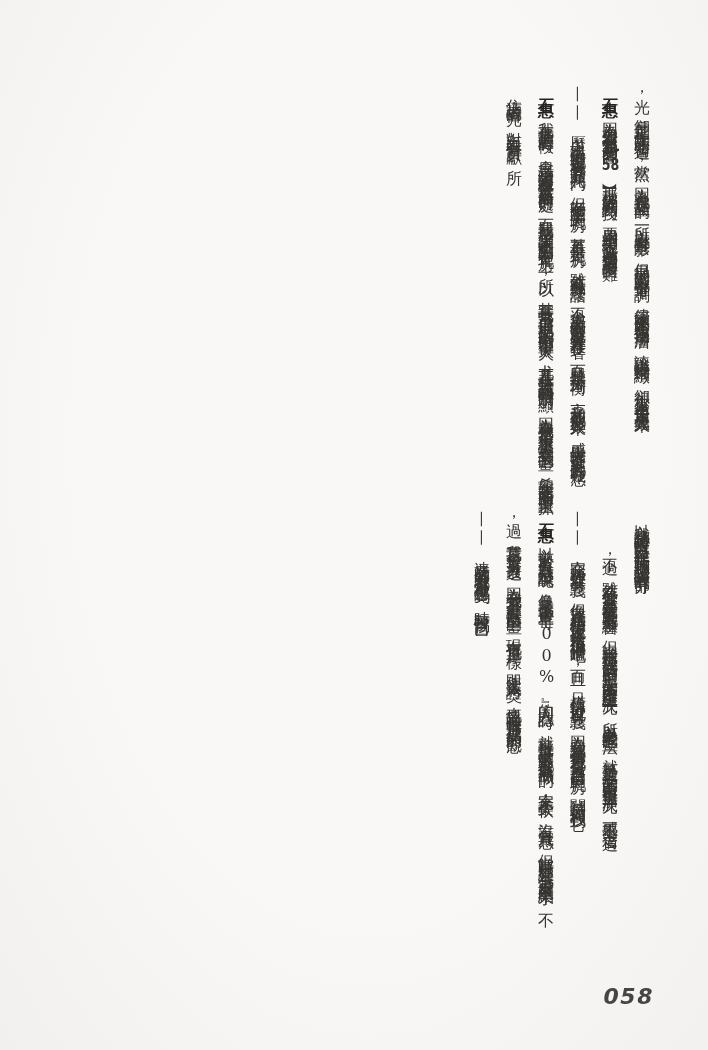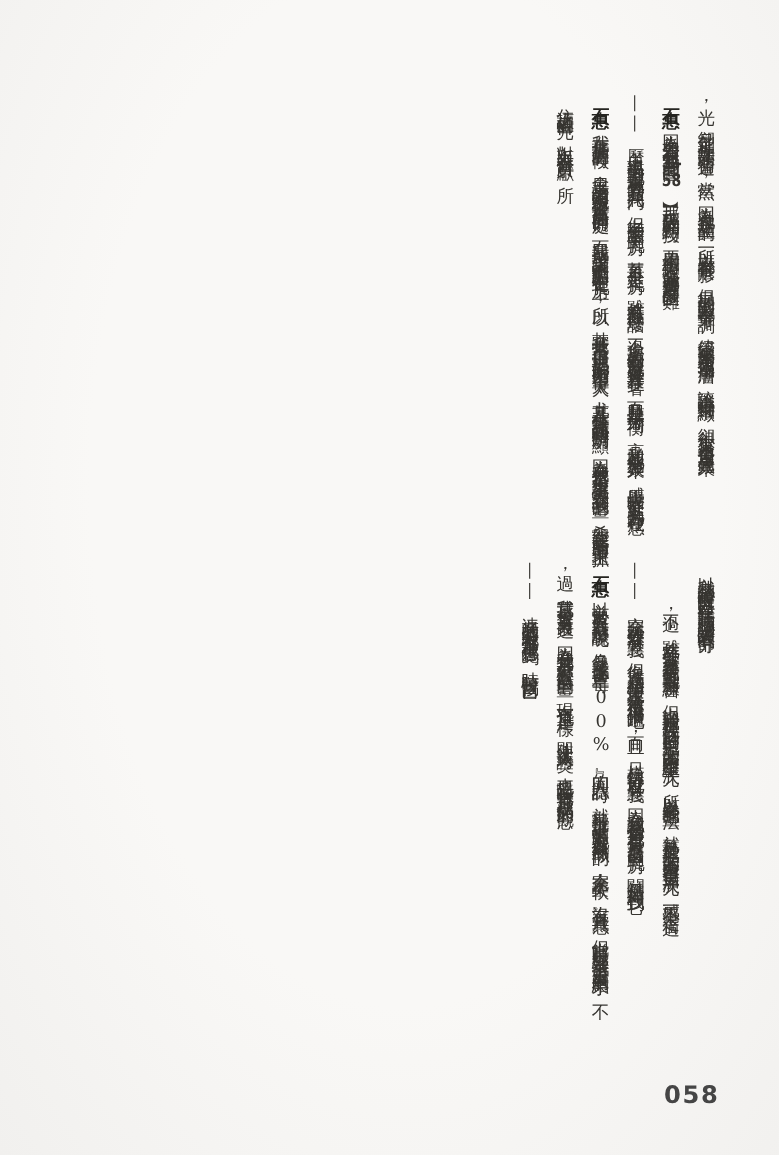--- a/index.html
+++ b/index.html
@@ -40,20 +40,21 @@
   }
   .upright{text-orientation:upright;letter-spacing:2.4px;}
   .page-number{
     position:absolute;
     right:54px;top:984px;
     font-family:"DejaVu Sans", sans-serif;
     font-weight:700;
     font-size:22px;
     letter-spacing:1.5px;
     color:#454545;
+    font-style:italic;
   }
 </style>
 </head>
 <body>
 
 <div class="page">
 
   <section class="vtext top">
     <p>光，卻是到了近年才開始普遍。當然，因為乳房是立體的，所以一直都有陰影，但早期的陰影都十分單調，儘管後來開始有人使用漸層，讓陰影變得細緻，卻很少有人會去運用高光效果。</p>
     <p><span class="speaker">石惠</span><span>因為如果沒有北川翔老師【圖</span><span class="tcy">1-</span><span class="tcy">58</span><span>】那種等級的網點技巧，要用網點表現高光就會遭遇到許多困難。</span></p>

